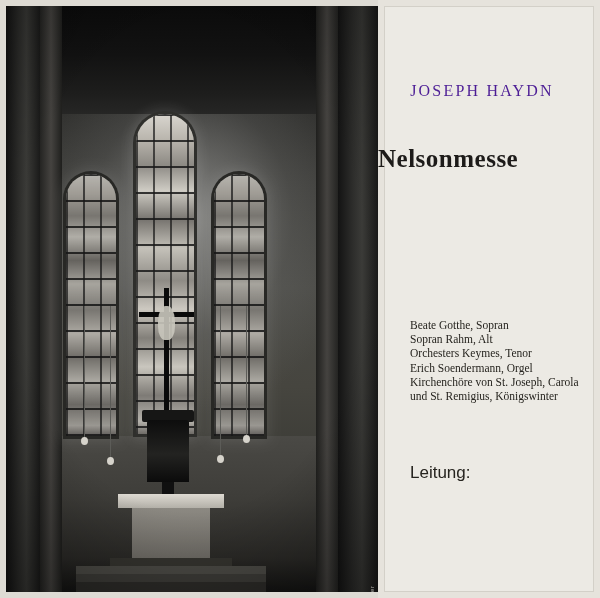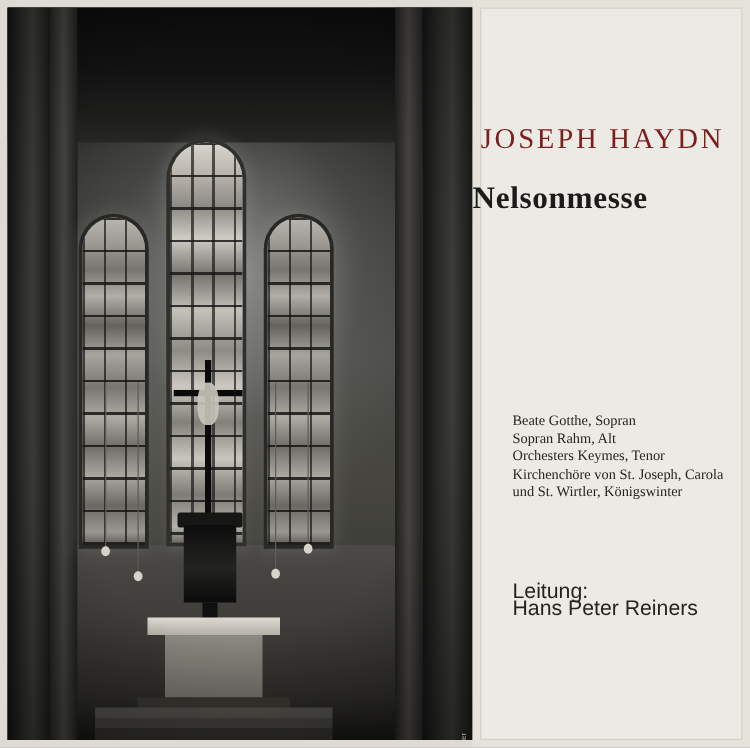--- a/index.html
+++ b/index.html
@@ -250,26 +250,26 @@
     top: 6px;
     right: 6px;
     bottom: 6px;
     background: #eceae4;
     border: 1px solid #d3d0c8;
   }
   .composer {
     position: absolute;
     left: 0;
     right: 14px;
-    top: 98px;
+    top: 82px;
     text-align: center;
     font-family: "Liberation Serif", serif;
-    font-size: 23px;
+    font-size: 16px;
     letter-spacing: 2.2px;
-    color: #7f1d1d;
+    color: #4c1d95;
   }
   .work-title {
     position: absolute;
     left: 0;
     right: 14px;
     top: 145px;
     text-align: left;
     font-family: "Liberation Serif", serif;
     font-weight: bold;
     font-size: 25px;
@@ -278,21 +278,20 @@
   }
   .credits {
     position: absolute;
     left: 32px;
     right: 10px;
     top: 318px;
     font-family: "Liberation Serif", serif;
     font-size: 11.5px;
     line-height: 14.2px;
     color: #26241f;
-    margin-top: 12px;
   }
   .credits .line { white-space: nowrap; }
   .conductor {
     position: absolute;
     left: 32px;
     right: 6px;
     top: 466px;
     font-family: Liberation Sans, sans-serif;
     font-size: 17px;
     line-height: 14.2px;
@@ -351,23 +350,23 @@
   <div class="text-panel">
     <div class="panel-inner"></div>
 
     <div class="composer">JOSEPH HAYDN</div>
     <div class="work-title">Nelsonmesse</div>
 
     <div class="credits">
       <div class="line">Beate Gotthe, Sopran</div>
       <div class="line">Sopran Rahm, Alt</div>
       <div class="line">Orchesters Keymes, Tenor</div>
+      <div class="line">Erich Soendermann, Orgel</div>
       <div class="line">Kirchenchöre von St. Joseph, Carola</div>
-      <div class="line">und St. Wirtler, Königswinter</div>
+      <div class="line">und St. Remigius, Königswinter</div>
     </div>
 
     <div class="conductor">
       <div class="line">Leitung:</div>
-      <div class="line">Hans Peter Reiners</div>
     </div>
   </div>
 
 </div>
 
 </body></html>

